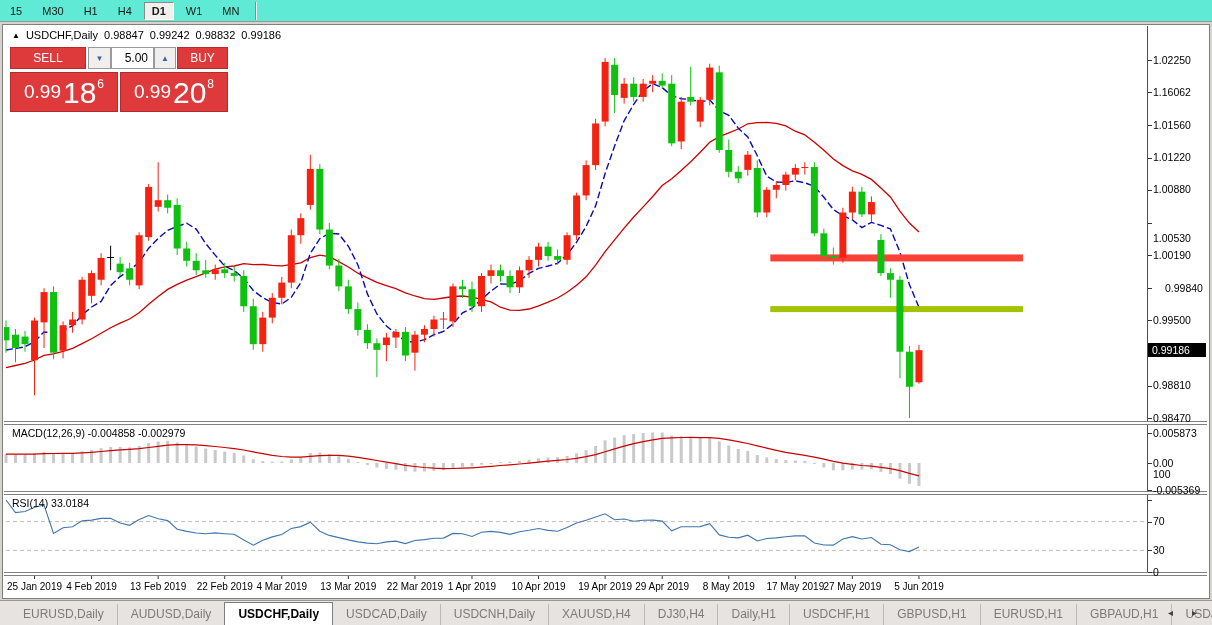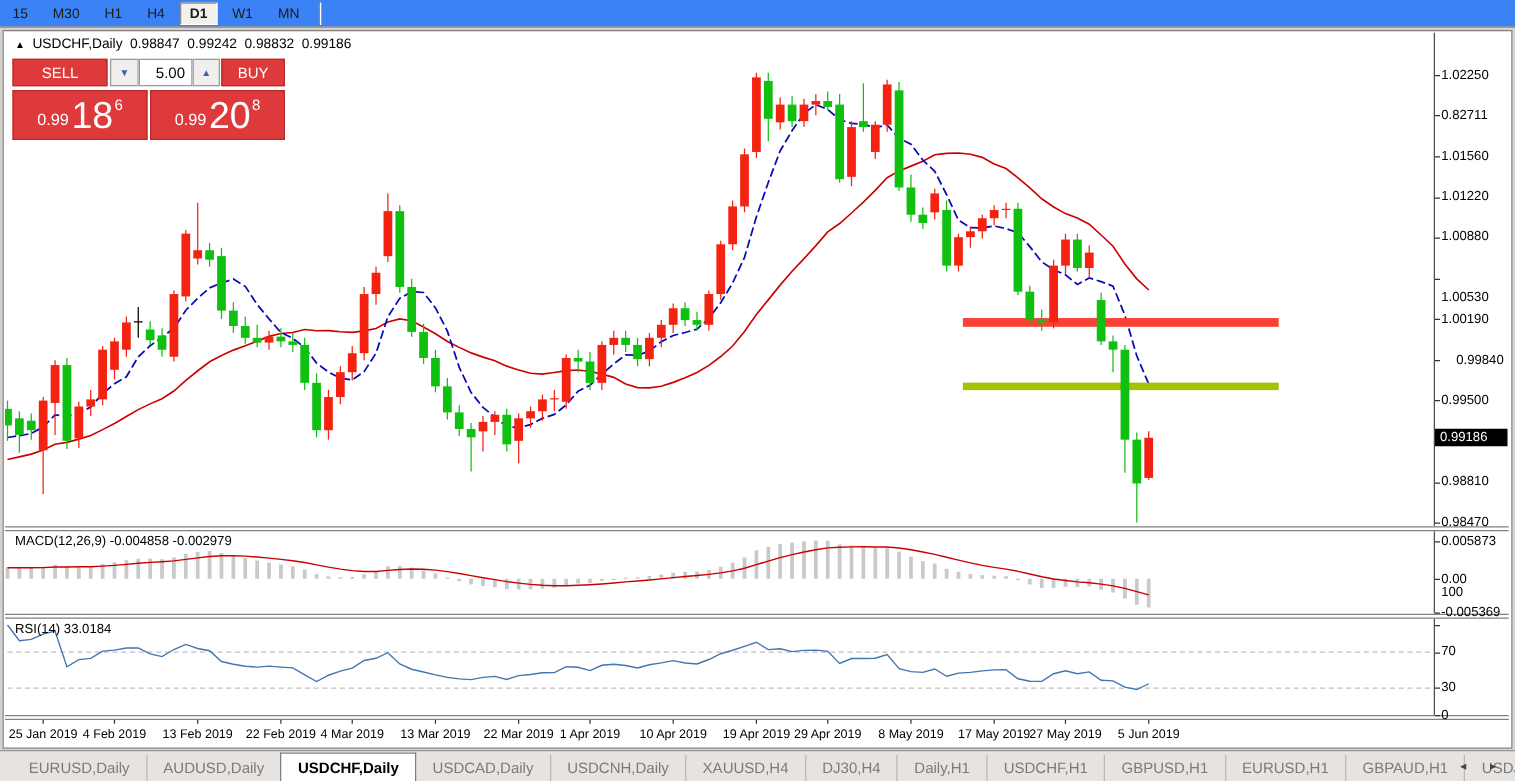--- a/index.html
+++ b/index.html
@@ -1,21 +1,21 @@
 <!DOCTYPE html>
 <html><head>
 <meta charset="utf-8">
 <style>
   * { margin:0; padding:0; box-sizing:border-box; }
   html,body { width:1212px; height:625px; overflow:hidden; }
   body { font-family:"Liberation Sans", sans-serif; background:#D6D3CE; position:relative; }
   .abs { position:absolute; }
 
   
-  #toolbar { left:0; top:0; width:1212px; height:22px; background:#3b82f6;
+  #toolbar { left:0; top:0; width:1212px; height:22px; background:#5eead4;
              border-bottom:1px solid #9a968f; display:flex; align-items:center; }
   .tf-btn { font-size:11px; color:#1a1a1a; padding:2px 7px; margin:0 2px; border:1px solid transparent; cursor:default; }
   .tf-btn.active { background:#F1F0ED; border-color:#8a8a8a #ffffff #ffffff #8a8a8a;font-weight:bold; }
   .tf-sep { width:2px; height:18px; border-left:1px solid #8a8a8a; border-right:1px solid #ffffff; margin:0 6px; }
 
   
   #frame { left:2px; top:24px; width:1208px; height:575px; background:#ffffff;
            border:1px solid #7f7f7f; }
 
   
@@ -26,21 +26,21 @@
   .redbox { background:#DE3A3C; border:1px solid #B52B2B; color:#fff; }
   #sell-btn  { left:10px;  top:47px; width:76px; height:22px; font-size:12px; display:flex; align-items:center; justify-content:center; }
   #buy-btn   { left:177px; top:47px; width:51px; height:22px; font-size:12px; display:flex; align-items:center; justify-content:center; }
   #vol-down  { left:88px;  top:47px; width:23px; height:22px; background:#F0EFEE; border:1px solid #9a9a9a; display:flex; align-items:center; justify-content:center; }
   #vol-box   { left:111px; top:47px; width:43px; height:22px; background:#fff; border:1px solid #9a9a9a; font-size:12px; color:#000;
                display:flex; align-items:center; justify-content:flex-end; padding-right:5px; }
   #vol-up    { left:154px; top:47px; width:22px; height:22px; background:#F0EFEE; border:1px solid #9a9a9a; display:flex; align-items:center; justify-content:center; }
   .spin-glyph { font-size:8px; color:#3A62A8; }
   .pricebox { top:72px; width:108px; height:40px; display:flex; align-items:flex-end; justify-content:center; padding-bottom:4px; }
   #bid-box { left:10px; } #ask-box { left:120px; }
-  .pricebox .small { font-size:13px; margin:0 2px 4px 0; }
+  .pricebox .small { font-size:19px; margin:0 2px 4px 0; }
   .pricebox .big   { font-size:30px; line-height:28px; font-weight:400; }
   .pricebox .sup   { font-size:12px; margin:0 0 16px 1px; }
 
   
   .axlabel { font-size:10.5px; color:#000; white-space:nowrap; }
   .tick { width:4px; height:1px; background:#333; left:1148px; }
   #price-tag { left:1148px; top:343px; width:58px; height:14px; background:#000; color:#fff;
                font-size:10.5px; line-height:14px; padding-left:4px; }
   .sep { left:4px; width:1203px; height:4px; background:#fff; border-top:1px solid #808080; border-bottom:1px solid #808080; }
   .ind-label { font-size:10.5px; color:#000; }
@@ -444,21 +444,21 @@
     <line x1="918.96" y1="576" x2="918.96" y2="579" stroke="#333" stroke-width="1"></line>
     <text x="918.96" y="590" text-anchor="middle" font-size="10px" fill="#000" font-family="&quot;Liberation Sans&quot;, sans-serif">5 Jun 2019</text>
   </svg>
 
 <div class="abs ind-label" style="left:12px;top:427px;">MACD(12,26,9) -0.004858 -0.002979</div>
 <div class="abs ind-label" style="left:12px;top:497px;">RSI(14) 33.0184</div>
 
 <div id="price-axis">
     <div class="abs axlabel" style="left: 1153px; top: 53.5px;">1.02250</div>
     <div class="abs tick" style="top: 60px;"></div>
-    <div class="abs axlabel" style="left: 1153px; top: 85.7031px;">0.82711</div>
+    <div class="abs axlabel" style="left: 1153px; top: 85.7031px;">1.16062</div>
     <div class="abs tick" style="top: 92.2031px;"></div>
     <div class="abs axlabel" style="left: 1153px; top: 118.853px;">1.01560</div>
     <div class="abs tick" style="top: 125.353px;"></div>
     <div class="abs axlabel" style="left: 1153px; top: 151.056px;">1.01220</div>
     <div class="abs tick" style="top: 157.556px;"></div>
     <div class="abs axlabel" style="left: 1153px; top: 183.26px;">1.00880</div>
     <div class="abs tick" style="top: 189.76px;"></div>
     <div class="abs axlabel" style="left: 1153px; top: 216.41px; margin-top: 16px;">1.00530</div>
     <div class="abs tick" style="top: 222.91px;"></div>
     <div class="abs axlabel" style="left: 1153px; top: 248.613px;">1.00190</div>

